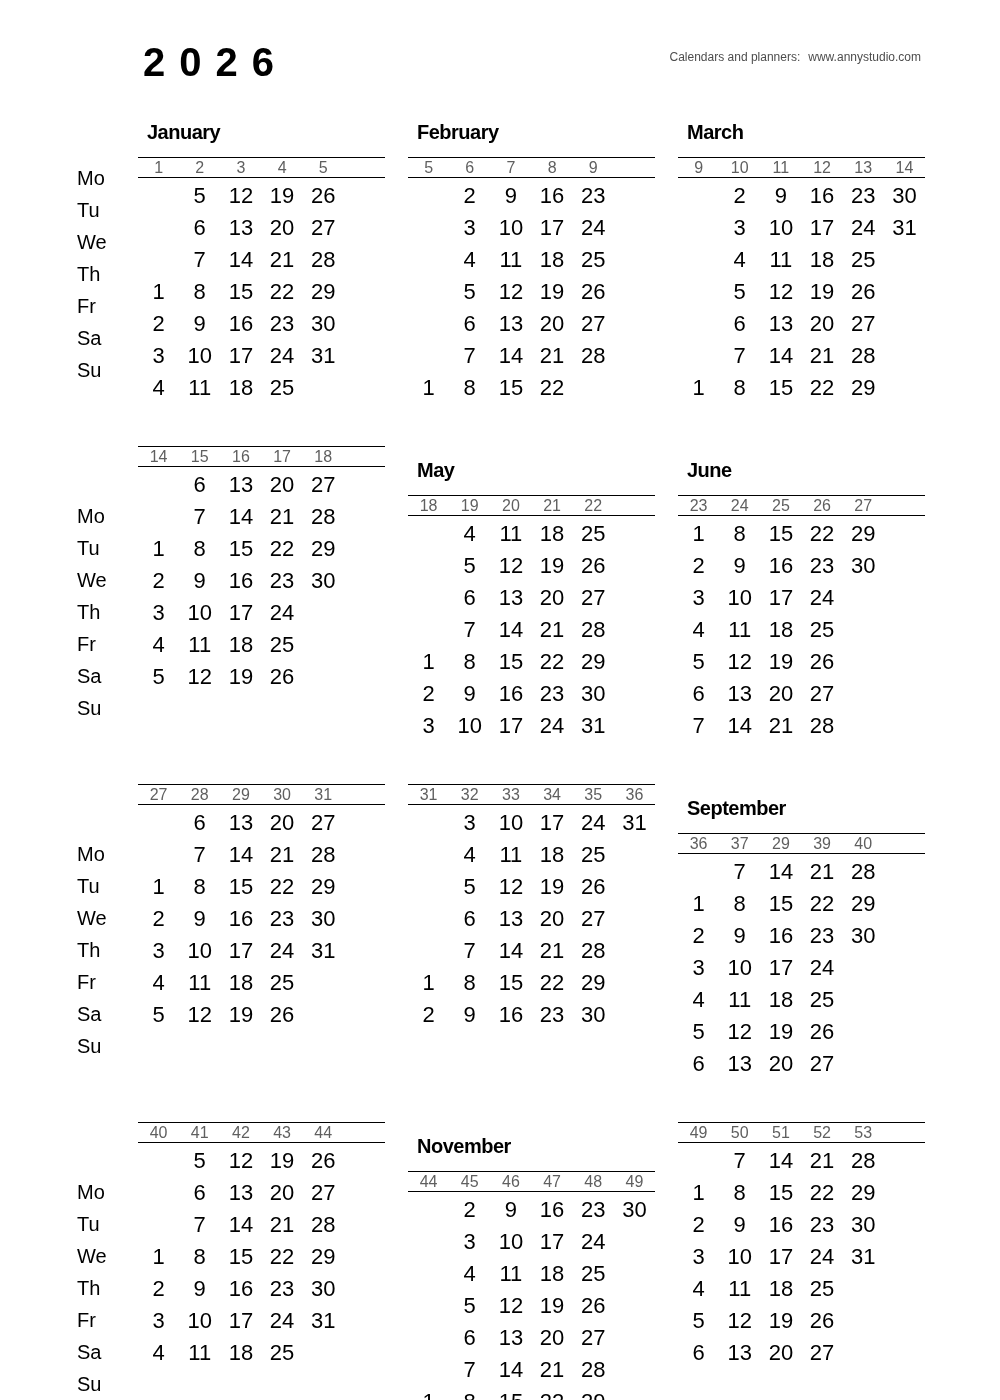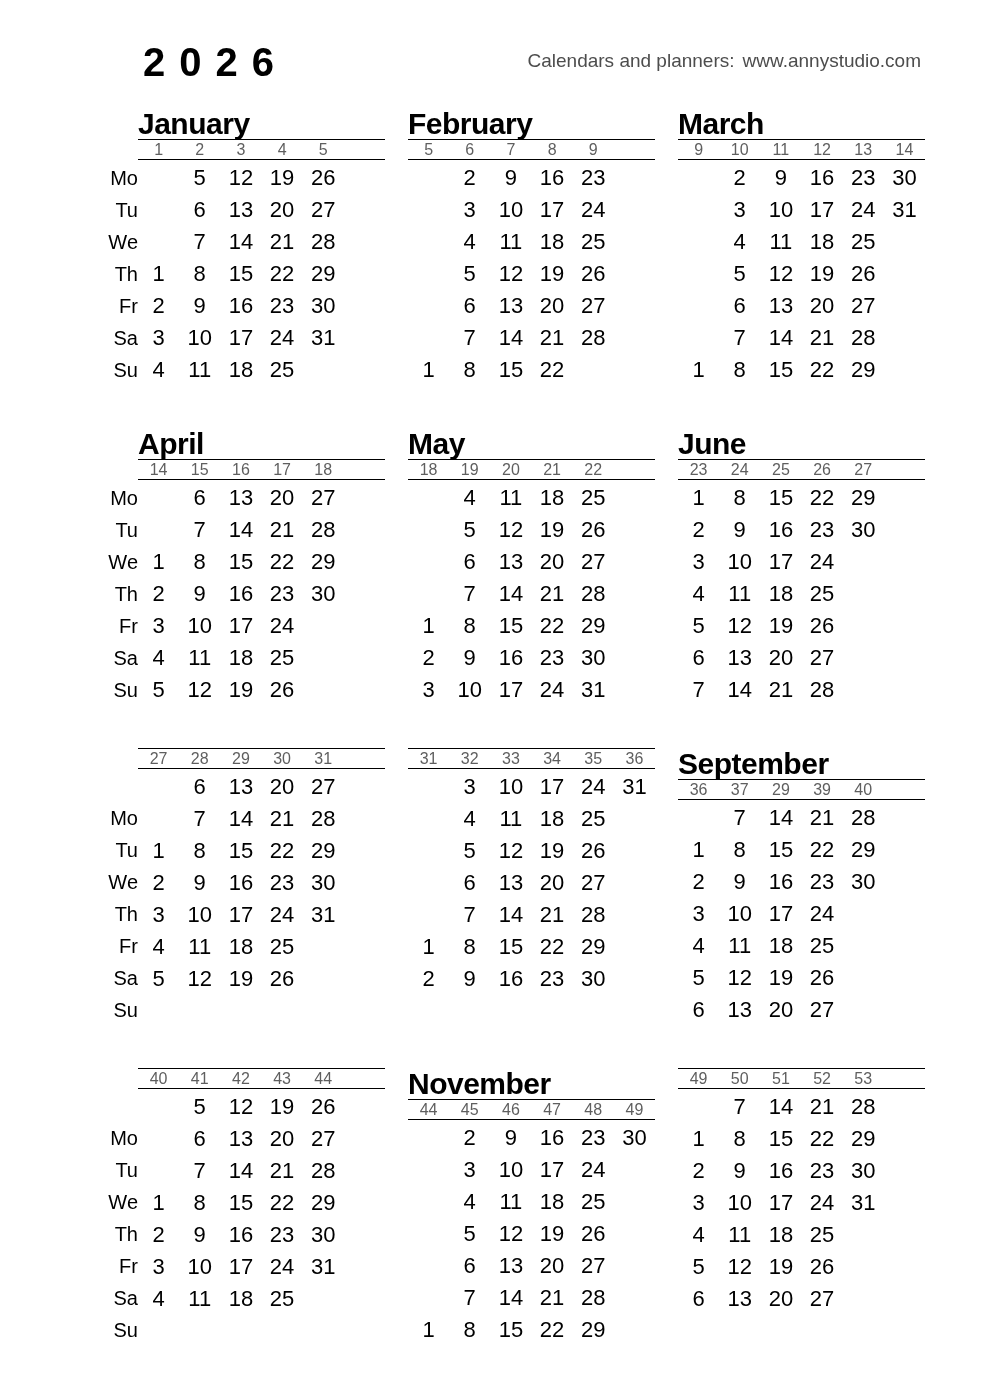--- a/index.html
+++ b/index.html
@@ -12,36 +12,36 @@
   .page { position:relative; width:1000px; height:1400px;border-radius:15px; }
 
   
   .year {
     position:absolute; left:143px; top:42px;
     font-size:40px; font-weight:bold; letter-spacing:14px;
     line-height:1;
   }
   .tagline {
     position:absolute; right:79px; top:50px;
-    font-size:19px; color:#4d4d4d; white-space:nowrap;
+    font-size:12px; color:#4d4d4d; white-space:nowrap;
   }
   .tagline .sep { display:inline-block; width:8px; }
 
   
   .grid { position:absolute; left:77px; top:108px; }
   .month-row { display:flex; margin-bottom:42px; }
   .weekday-col { width:61px; padding-top:54px; box-sizing:border-box; }
   .weekday-col .wd {
-    height:32px; line-height:32px; font-size:20px; color:#000;text-align:right;
+    height:32px; line-height:32px; font-size:20px; color:#000;
   }
   .month { width:247px; margin-right:23px; }
   .month:last-child { margin-right:0; }
   .month-name {
-    margin:0; height:31px; line-height:31px;
-    font-size:30px; font-weight:bold; letter-spacing:-0.5px;
+    margin:9px; height:31px; line-height:31px;
+    font-size:20px; font-weight:bold; letter-spacing:-0.5px;
     white-space:nowrap;
   }
   .week-row {
     display:grid; grid-template-columns:repeat(6,1fr);
     border-top:1px solid #000; border-bottom:1px solid #000;
     height:19px; margin-bottom:2px;
   }
   .wk {
     text-align:center; font-size:16px; line-height:19px; color:#5f5f5f;
   }
@@ -243,21 +243,20 @@
         <div class="weekday-col">
           <div class="wd">Mo</div>
           <div class="wd">Tu</div>
           <div class="wd">We</div>
           <div class="wd">Th</div>
           <div class="wd">Fr</div>
           <div class="wd">Sa</div>
           <div class="wd">Su</div>
         </div>
         <section class="month">
-          <h2 class="month-name">April</h2>
           <div class="week-row">
             <span class="wk">14</span>
             <span class="wk">15</span>
             <span class="wk">16</span>
             <span class="wk">17</span>
             <span class="wk">18</span>
             <span class="wk"></span>
           </div>
           <div class="dates">
             <span class="d"></span>

